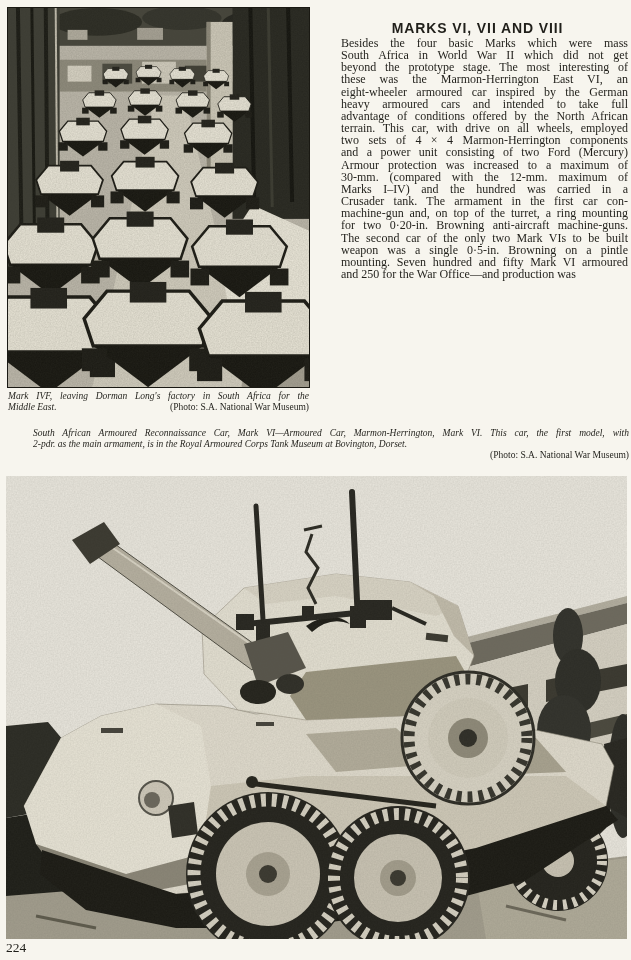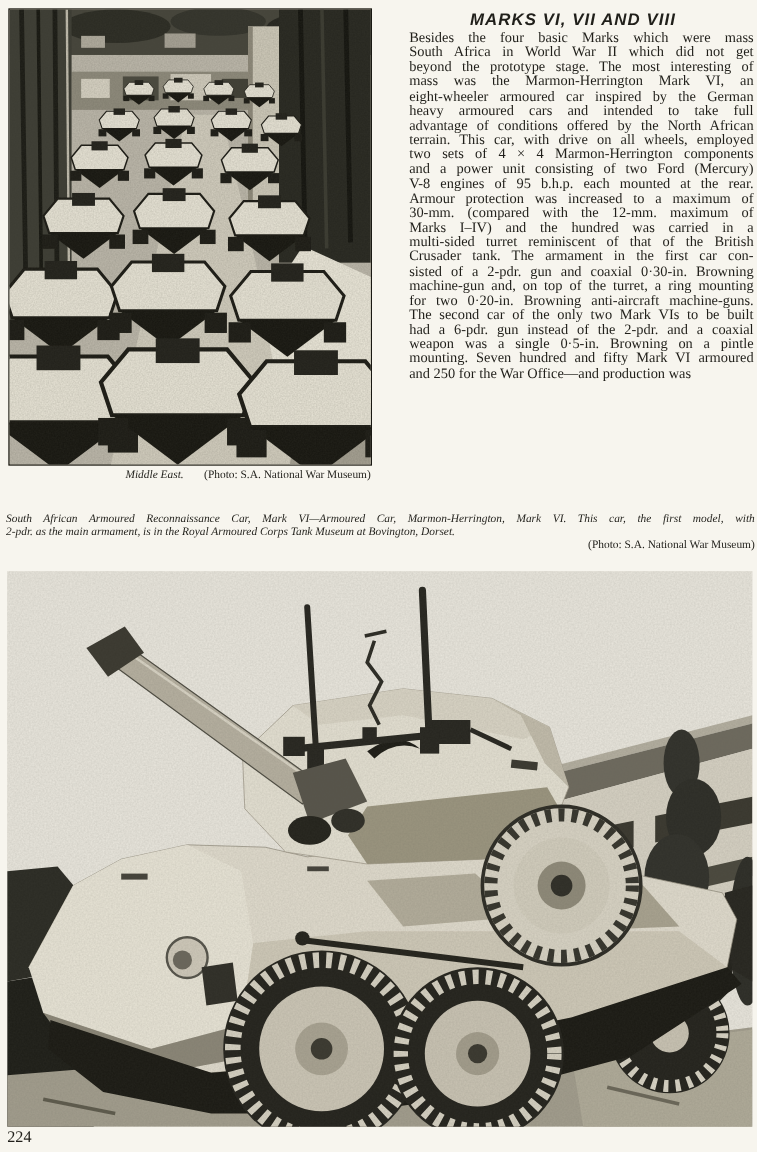--- a/index.html
+++ b/index.html
@@ -13,38 +13,38 @@
     position:absolute; left:7px; top:7px; width:303px; height:381px; margin:0;
     background:#b9b4a8; border:1px solid #1a1913; box-sizing:border-box;
   }
   .left-photo svg, .main-photo svg { display:block; width:100%; height:100%; }
   
   .left-caption {
     position:absolute; left:8px; top:391px; width:301px;
     font-style:italic; font-size:9.5px; line-height:11.2px;
   }
   .cap-line { text-align:justify; text-align-last:justify; }
-  .cap-last { display:flex; justify-content:flex-end; align-items:baseline;gap:17px; }
+  .cap-last { display:flex; justify-content:space-between; align-items:baseline;gap:17px; }
   .cap-credit { font-style:normal; }
   
   .article { position:absolute; left:327px; top:0; width:301px; }
   .article h1 {
-    margin:0; padding-top:8px; text-align:center; white-space:nowrap;
+    margin:0; padding-top:20px; text-align:center; white-space:nowrap;
     font-family:"Liberation Sans", sans-serif; font-weight:bold;
-    font-size:14px; line-height:16px; letter-spacing:0.9px;font-style:italic;
+    font-size:14px; line-height:16px; letter-spacing:0.9px;
   }
   .body { margin-top:1px; font-size:12px; line-height:12.15px;margin-left:14px; }
   .bline { text-align:justify; text-align-last:justify; }
   .bline:last-child { text-align-last:left; }
   
   .mid-caption {
     position:absolute; left:5px; top:428px; width:624px;
     font-style:italic; font-size:9.5px; line-height:11.2px;
   }
-  .mcap-line { text-align:justify; text-align-last:justify; }
+  .mcap-line { text-align:justify; text-align-last:justify;margin-left:28px; }
   .mcap-line:last-child { text-align-last:left; }
   .mcap-credit { font-style:normal; text-align:right; }
   
   .main-photo {
     position:absolute; left:6px; top:476px; width:621px; height:463px; margin:0;
     background:#e8e5dc;
   }
   
   .page-number { position:absolute; left:6px; top:940px; font-size:13.5px; }
 </style>
@@ -121,51 +121,48 @@
       <use href="#car" transform="translate(182,216) scale(1.7)"></use>
       <use href="#car" transform="translate(-28,286) scale(2.3)"></use>
       <use href="#car" transform="translate(72,280) scale(2.3)"></use>
       <use href="#car" transform="translate(188,290) scale(2.3)"></use>
       <rect width="303" height="381" filter="url(#grain1)"></rect>
     </svg>
   </figure>
 
   <div class="left-caption">
     <div>
+        <div class="cap-line">Mark IVF, leaving Dorman Long's factory in South Africa for the</div>
       </div>
     <div class="cap-last">
       <span>Middle East.</span>
       <span class="cap-credit">(Photo: S.A. National War Museum)</span>
     </div>
   </div>
 
   <div class="article">
     <h1>MARKS VI, VII AND VIII</h1>
     <div class="body">
         <div class="bline">Besides the four basic Marks which were mass</div>
         <div class="bline">South Africa in World War II which did not get</div>
         <div class="bline">beyond the prototype stage. The most interesting of</div>
-        <div class="bline">mass was the Marmon-Herrington Mark VI, an</div>
+        <div class="bline">these was the Marmon-Herrington East VI, an</div>
         <div class="bline">eight-wheeler armoured car inspired by the German</div>
         <div class="bline">heavy armoured cars and intended to take full</div>
         <div class="bline">advantage of conditions offered by the North African</div>
         <div class="bline">terrain. This car, with drive on all wheels, employed</div>
         <div class="bline">two sets of 4 × 4 Marmon-Herrington components</div>
         <div class="bline">and a power unit consisting of two Ford (Mercury)</div>
-        <div class="bline">V-8 engines of 95 b.h.p. each mounted at the rear.</div>
         <div class="bline">Armour protection was increased to a maximum of</div>
         <div class="bline">30-mm. (compared with the 12-mm. maximum of</div>
         <div class="bline">Marks I–IV) and the hundred was carried in a</div>
-        <div class="bline">multi-sided turret reminiscent of that of the British</div>
         <div class="bline">Crusader tank. The armament in the first car con-</div>
-        <div class="bline">sisted of a 2-pdr. gun and coaxial 0·30-in. Browning</div>
         <div class="bline">machine-gun and, on top of the turret, a ring mounting</div>
         <div class="bline">for two 0·20-in. Browning anti-aircraft machine-guns.</div>
         <div class="bline">The second car of the only two Mark VIs to be built</div>
-        <div class="bline">had a 6-pdr. gun instead of the 2-pdr. and a coaxial</div>
         <div class="bline">weapon was a single 0·5-in. Browning on a pintle</div>
         <div class="bline">mounting. Seven hundred and fifty Mark VI armoured</div>
         <div class="bline">and 250 for the War Office—and production was</div>
       </div>
   </div>
 
   <div class="mid-caption">
     <div>
         <div class="mcap-line">South African Armoured Reconnaissance Car, Mark VI—Armoured Car, Marmon-Herrington, Mark VI. This car, the first model, with</div>
         <div class="mcap-line">2-pdr. as the main armament, is in the Royal Armoured Corps Tank Museum at Bovington, Dorset.</div>

